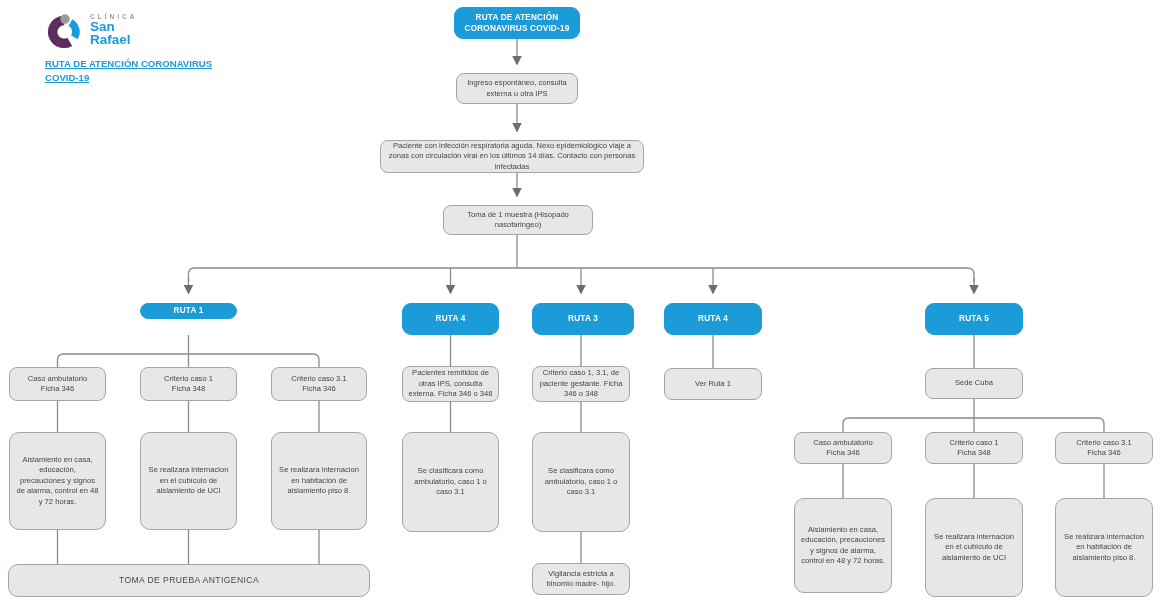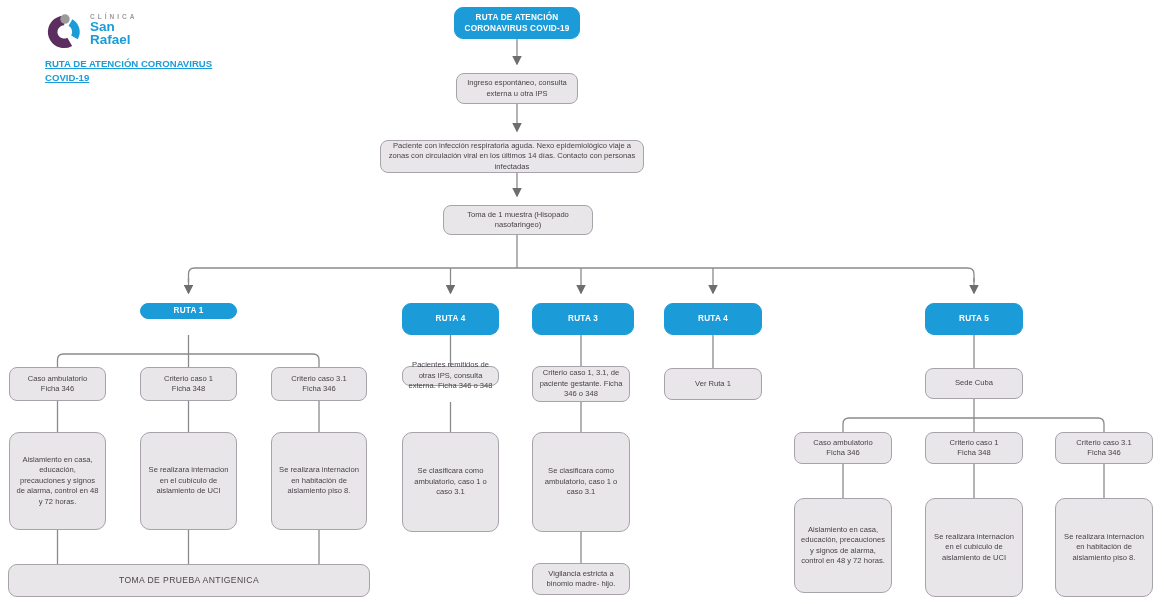--- a/index.html
+++ b/index.html
@@ -111,23 +111,23 @@
 
   <div class="node" style="left:9px;top:367px;width:97px;height:34px;">Caso ambulatorio
 Ficha 346</div>
   <div class="node" style="left:140px;top:367px;width:97px;height:34px;">Criterio caso 1
 Ficha 348</div>
   <div class="node" style="left:271px;top:367px;width:96px;height:34px;">Criterio caso 3.1
 Ficha 346</div>
   <div class="node tall" style="left:9px;top:432px;width:97px;height:98px;">Aislamiento en casa, educación, precauciones y signos de alarma, control en 48 y 72 horas.</div>
   <div class="node tall" style="left:140px;top:432px;width:97px;height:98px;">Se realizara internacion en el cubículo de aislamiento de UCI</div>
   <div class="node tall" style="left:271px;top:432px;width:96px;height:98px;">Se realizara internacion en habitación de aislamiento piso 8.</div>
-  <div class="node wide" style="left:8px;top:564px;width:362px;height:33px;border-radius:9px;">TOMA DE PRUEBA ANTIGENICA</div>
+  <div class="node wide" style="left:8px;top:564px;width:362px;height:33px;">TOMA DE PRUEBA ANTIGENICA</div>
 
-  <div class="node" style="left:402px;top:366px;width:97px;height:20px;">Pacientes remitidos de otras IPS, consulta externa. Ficha 346 o 348</div>
+  <div class="node" style="left:402px;top:366px;width:97px;height:36px;">Pacientes remitidos de otras IPS, consulta externa. Ficha 346 o 348</div>
   <div class="node tall" style="left:402px;top:432px;width:97px;height:100px;">Se clasificara como ambulatorio, caso 1 o caso 3.1</div>
 
   <div class="node" style="left:532px;top:366px;width:98px;height:36px;">Criterio caso 1, 3.1, de paciente gestante. Ficha 346 o 348</div>
   <div class="node tall" style="left:532px;top:432px;width:98px;height:100px;">Se clasificara como ambulatorio, caso 1 o caso 3.1</div>
   <div class="node" style="left:532px;top:563px;width:98px;height:32px;">Vigilancia estricta a binomio madre- hijo.</div>
 
   <div class="node" style="left:664px;top:368px;width:98px;height:32px;">Ver Ruta 1</div>
 
   <div class="node" style="left:925px;top:368px;width:98px;height:31px;">Sede Cuba</div>
   <div class="node" style="left:794px;top:432px;width:98px;height:32px;">Caso ambulatorio

